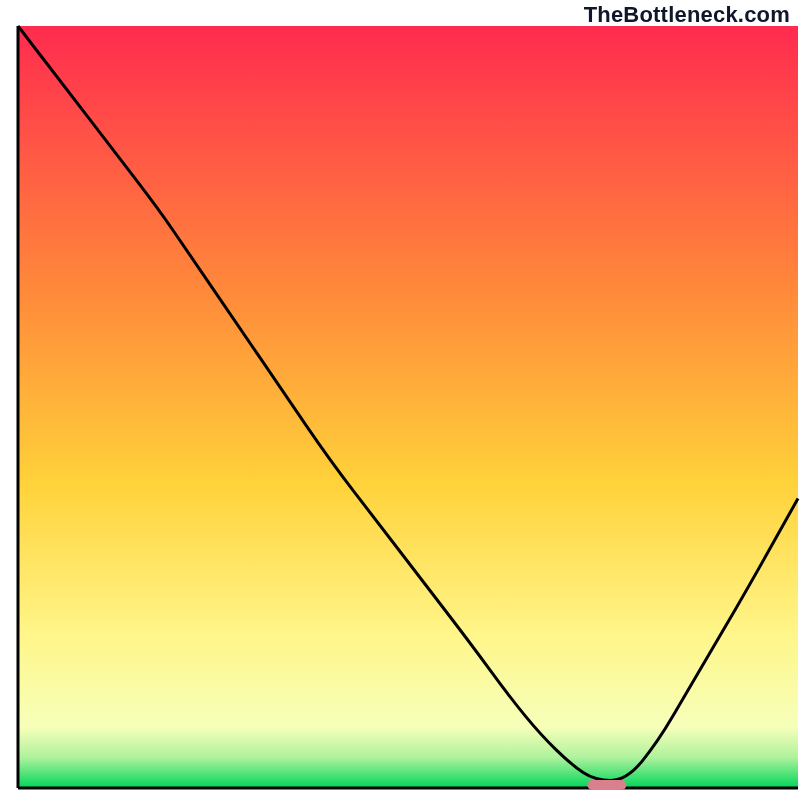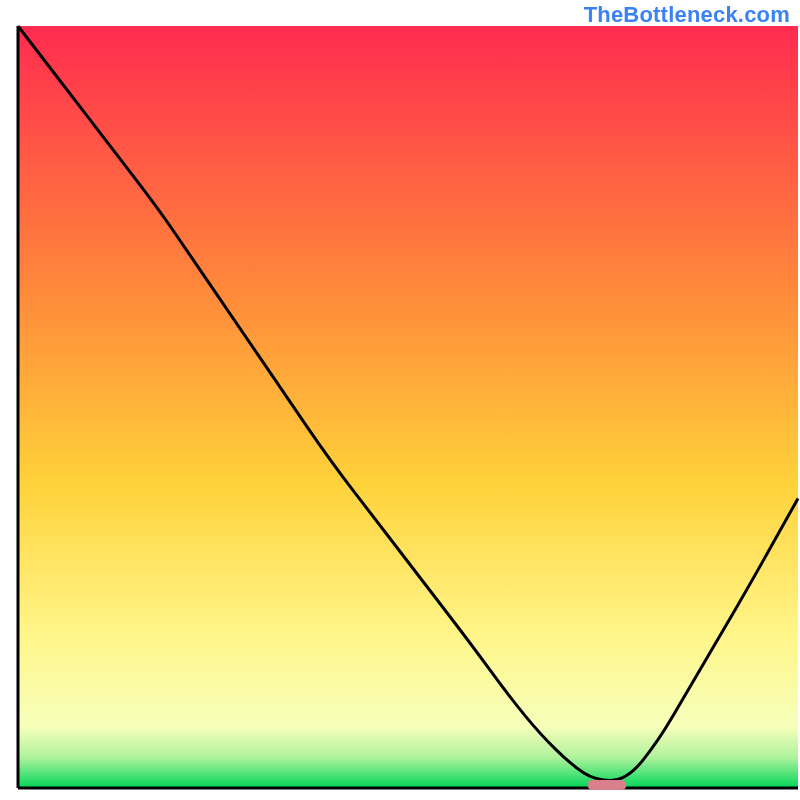--- a/index.html
+++ b/index.html
@@ -14,21 +14,21 @@
     position: relative;
     width: 800px;
     height: 800px;
   }
   .watermark {
     position: absolute;
     top: 2px;
     right: 10px;
     font-size: 22px;
     font-weight: 600;
-    color: #3b82f6;
+    color: #0f172a;
     letter-spacing: 0.2px;
   }
   svg {
     position: absolute;
     top: 0;
     left: 0;
   }
 </style>
 </head>
 <body>

